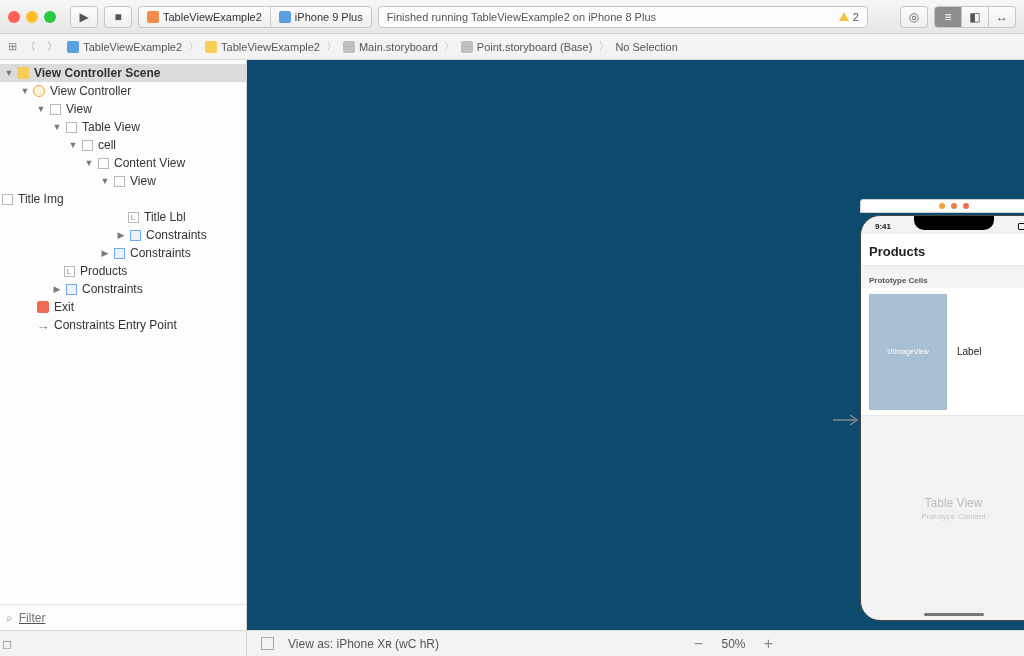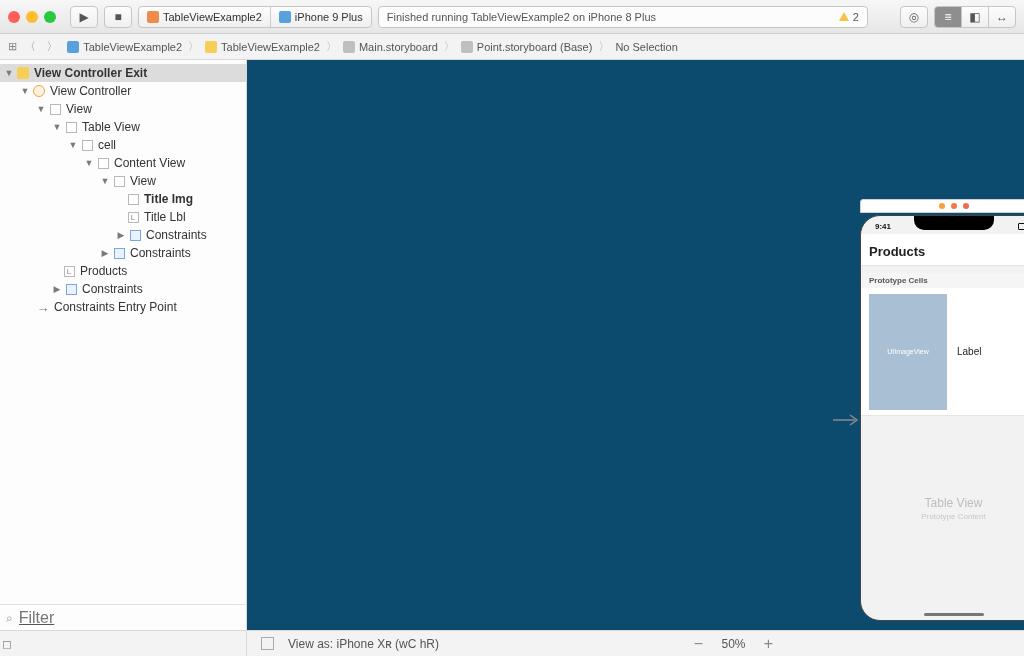--- a/index.html
+++ b/index.html
@@ -38,21 +38,21 @@
   .main { display:flex; height:570px; }
   
   
   .navigator { width:247px; background:#fdfdfd; border-right:1px solid #d9d9d9; display:flex; flex-direction:column; }
   .tree { flex:1; overflow:auto; padding:4px 0; font-size:12px; }
   .node { display:flex; align-items:center; height:18px; padding-right:6px; white-space:nowrap;}
   .node .disc{width:10px;text-align:center;color:#7a7a7a;font-size:9px;margin-right:2px;}
   .node .ico{width:14px;height:14px;display:flex;align-items:center;justify-content:center;margin-right:4px;}
   .node.sel{background:#dcdcdc;}
   .filterbar{height:26px;border-top:1px solid #e3e3e3;display:flex;align-items:center;padding:0 6px;gap:6px;color:#9a9a9a;}
-  .filterbar input{flex:1;border:none;background:transparent;font-size:16px;outline:none;color:#555;text-decoration:underline;}
+  .filterbar input{flex:1;border:none;background:transparent;font-size:12px;outline:none;color:#555;text-decoration:underline;}
   
   
   .i-scene{width:12px;height:12px;background:#f7cf57;border-radius:2px;}
   .i-vc{width:12px;height:12px;border:1.5px solid #f2a33c;border-radius:50%;background:#fff3dd;}
   .i-view{width:11px;height:11px;border:1px solid #b8b8b8;background:#fff;}
   .i-safe{width:11px;height:11px;border:1px solid #b8b8b8;background:#fff;display:flex;align-items:center;justify-content:center;font-size:7px;color:#888;}
   .i-constr{width:11px;height:11px;border:1px solid #76a7ea;background:#eaf2fd;}
   .i-lbl{width:11px;height:11px;border:1px solid #b8b8b8;background:#fff;display:flex;align-items:center;justify-content:center;font-size:8px;color:#888;}
   .i-first{width:12px;height:12px;background:#ee7c46;border-radius:2px;}
   .i-exit{width:12px;height:12px;background:#ee6b52;border-radius:2px;}
@@ -163,21 +163,21 @@
 
 <div class="main">
 
   <div class="navigator">
     <div class="tree">
       <div class="node sel" style="padding-left:4px;">
           <span class="disc">▼</span>
           <span class="ico">
             <span class="i-scene"></span>
           </span>
-          <b>View Controller Exit</b>
+          <b>View Controller Scene</b>
         </div>
       <div class="node" style="padding-left:20px;">
           <span class="disc">▼</span>
           <span class="ico">
             <span class="i-vc"></span>
           </span>
           <span>View Controller</span>
         </div>
       <div class="node" style="padding-left:36px;">
           <span class="disc">▼</span>
@@ -207,21 +207,21 @@
           </span>
           <span>Content View</span>
         </div>
       <div class="node" style="padding-left:100px;">
           <span class="disc">▼</span>
           <span class="ico">
             <span class="i-view"></span>
           </span>
           <span>View</span>
         </div>
-      <div class="node" style="padding-left:126px;font-weight:bold;">
+      <div class="node" style="">
           <span class="ico">
             <span class="i-view"></span>
           </span>
           <span>Title Img</span>
         </div>
       <div class="node" style="padding-left:126px;">
           <span class="ico">
             <span class="i-lbl">L</span>
           </span>
           <span>Title Lbl</span>
@@ -245,20 +245,26 @@
             <span class="i-lbl">L</span>
           </span>
           <span>Products</span>
         </div>
       <div class="node" style="padding-left:52px;">
           <span class="disc">▶</span>
           <span class="ico">
             <span class="i-constr"></span>
           </span>
           <span>Constraints</span>
+        </div>
+      <div class="node" style="padding-left:36px;">
+          <span class="ico">
+            <span class="i-exit"></span>
+          </span>
+          <span>Exit</span>
         </div>
       <div class="node" style="padding-left:36px;">
           <span class="ico i-arrow">→</span>
           <span>Constraints Entry Point</span>
         </div>
     </div>
     <div class="filterbar">
       <span>⌕</span>
       <input placeholder="Filter" style="">
     </div>

